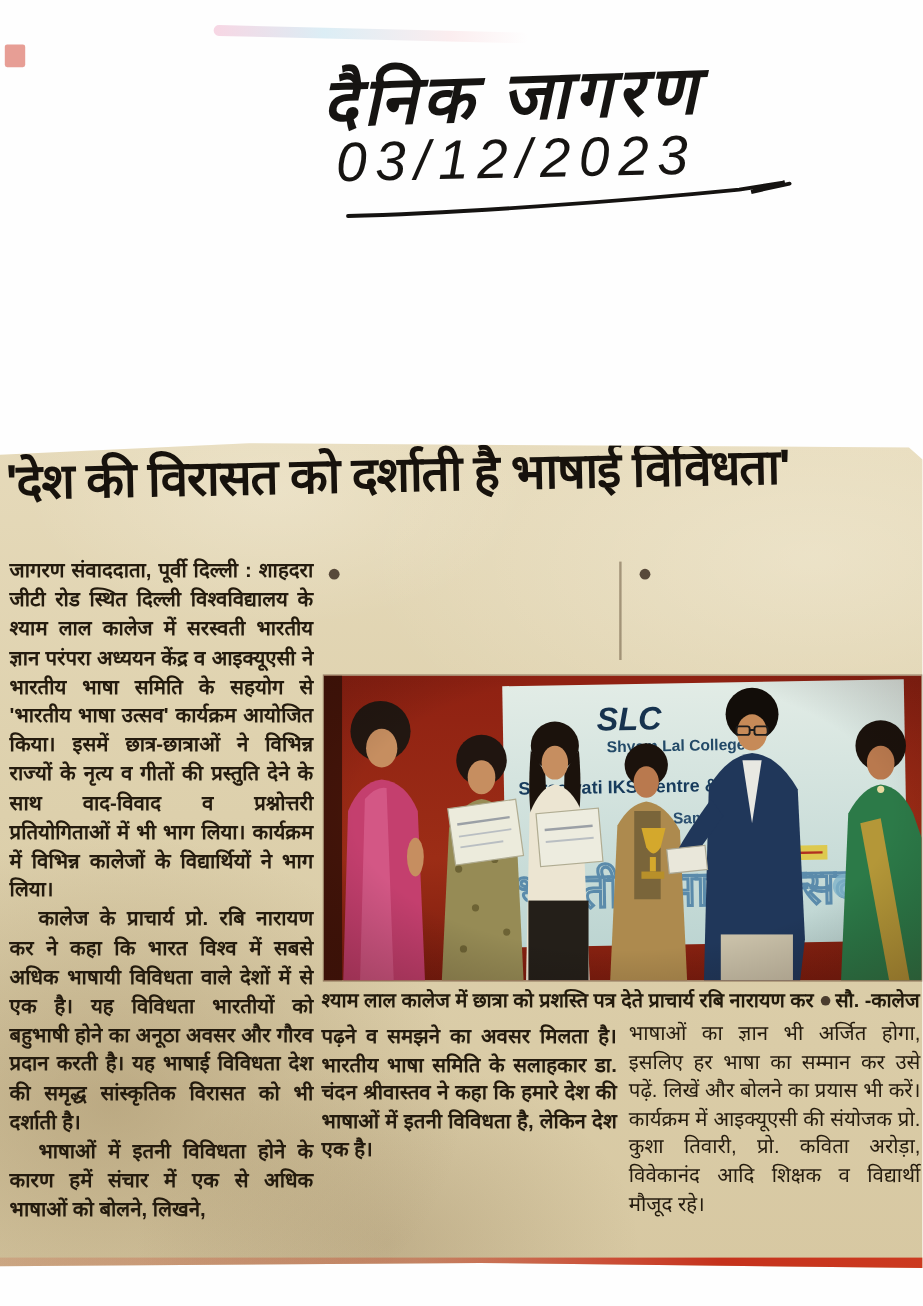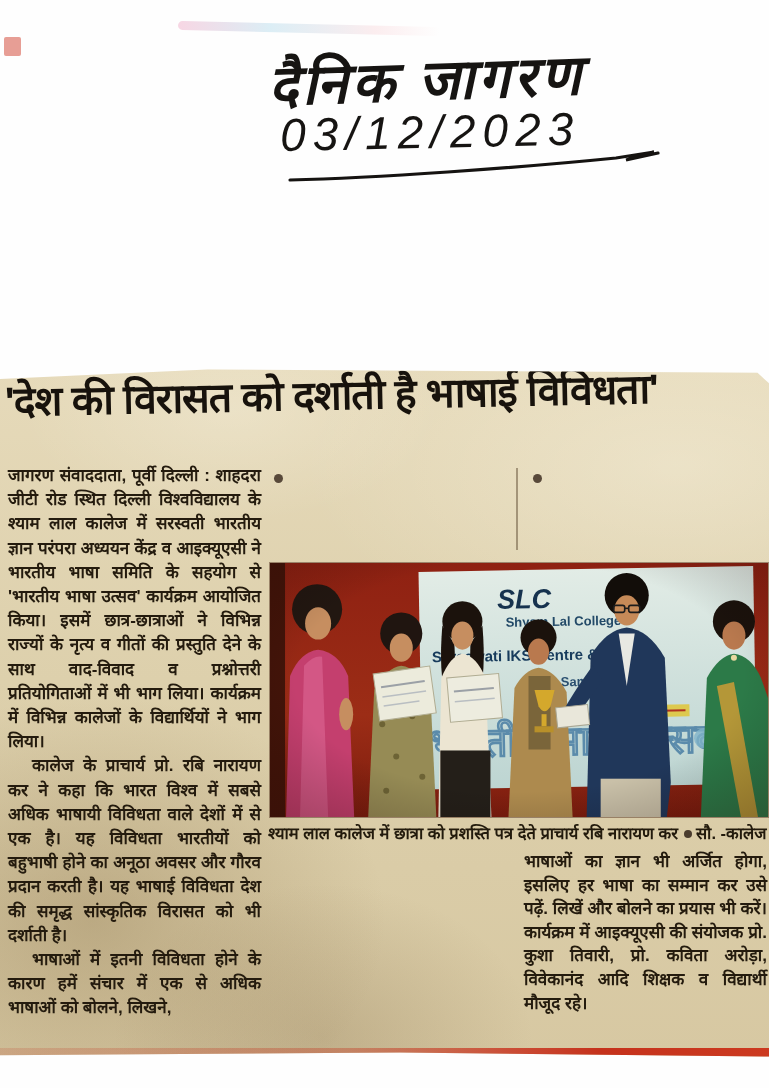--- a/index.html
+++ b/index.html
@@ -47,21 +47,21 @@
     position:absolute; left:5px; top:12px; width:762px;
     font-size:41px; font-weight:800; color:#17120c; line-height:1.1;
     transform:rotate(-1.15deg); transform-origin:left center;
     white-space:nowrap; letter-spacing:-1px;
   }
   .col { position:absolute; color:#241b0e; text-align:justify; }
   .col p { margin:0; text-indent:24px; }
   .col p.first { text-indent:0; }
   .col1 { left:8px;  top:96px;  width:253px; font-size:17px; line-height:24.2px; font-weight:600; }
   .col2 { left:268px; top:484px; width:246px; font-size:17px; line-height:23.6px; font-weight:600; }
-  .col3 { left:524px; top:482px; width:243px; font-size:17px; line-height:23.6px; font-weight:700; }
+  .col3 { left:524px; top:482px; width:243px; font-size:17px; line-height:23.6px; font-weight:400; }
 
   .bullet { position:absolute; width:238px; padding-left:21px; font-size:19.5px; line-height:27.5px; font-weight:700; color:#201809; }
   .bullet1 { left:272px; top:96px; }
   .bullet2 { left:531px; top:96px; width:234px; }
   .bdot { position:absolute; left:2px; top:10px; width:9px; height:9px; border-radius:50%; background:#58493a; }
   .vline { position:absolute; left:516px; top:100px; width:2px; height:82px; background:#6b5a40; opacity:.55; }
 
   
   .photo {
     position:absolute; left:270px; top:195px; width:498px; height:254px;
@@ -224,20 +224,21 @@
 
         <rect width="497" height="252" fill="url(#pvig)"></rect>
       </svg>
     </div>
 
     <div class="caption">
       <span>श्याम लाल कालेज में छात्रा को प्रशस्ति पत्र देते प्राचार्य रबि नारायण कर</span><span class="cdot"></span><span>सौ. -कालेज</span>
     </div>
 
     <div class="col col2">
+      <p class="first">पढ़ने व समझने का अवसर मिलता है। भारतीय भाषा समिति के सलाहकार डा. चंदन श्रीवास्तव ने कहा कि हमारे देश की भाषाओं में इतनी विविधता है, लेकिन देश एक है।</p>
     </div>
 
     <div class="col col3">
       <p class="first">भाषाओं का ज्ञान भी अर्जित होगा, इसलिए हर भाषा का सम्मान कर उसे पढ़ें. लिखें और बोलने का प्रयास भी करें। कार्यक्रम में आइक्यूएसी की संयोजक प्रो. कुशा तिवारी, प्रो. कविता अरोड़ा, विवेकानंद आदि शिक्षक व विद्यार्थी मौजूद रहे।</p>
     </div>
 
     <div class="red-strip"></div>
   </div>
 </div>
 

